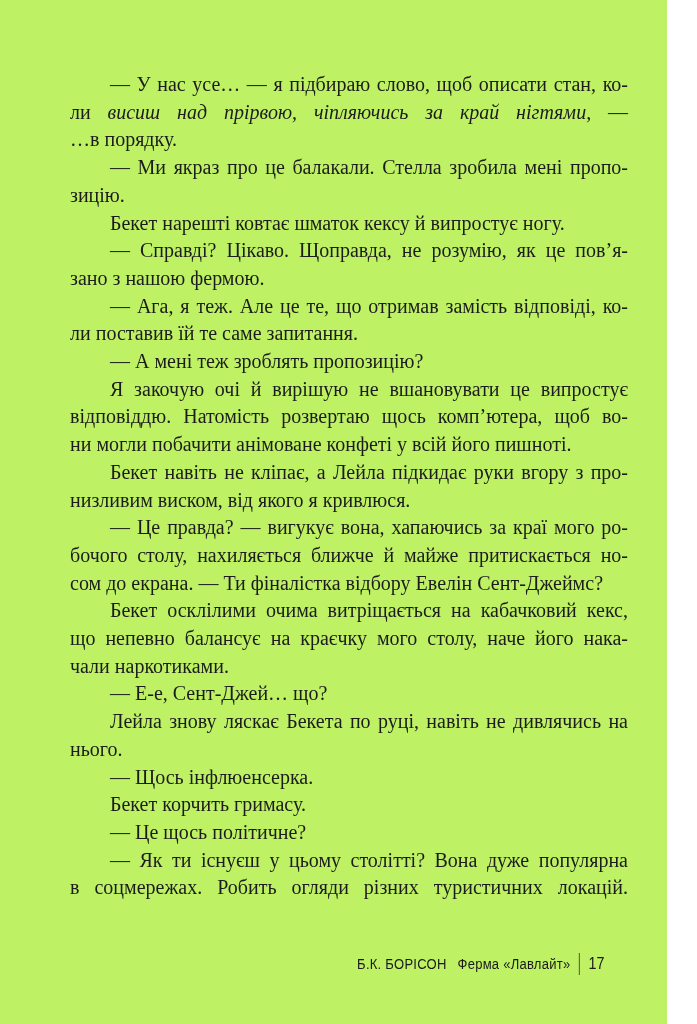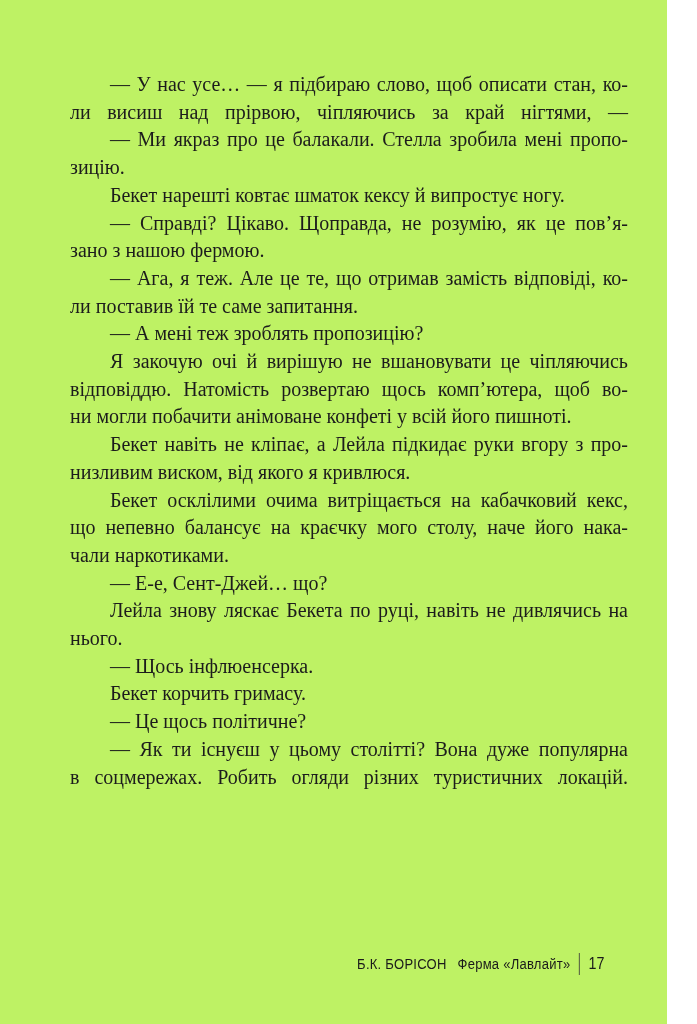--- a/index.html
+++ b/index.html
@@ -28,21 +28,21 @@
   .line {
     text-align: justify;
     text-align-last: justify;
   }
   .line.last {
     text-align-last: left;
   }
   .line.first {
     text-indent: 40px;
   }
-  .em { }
+  .em { font-style: italic; }
 
   .footer {
     position: absolute;
     top: 953px;
     right: 63px;
     display: flex;
     align-items: center;
     font-family: "Liberation Sans", "DejaVu Sans", sans-serif;
     font-size: 15.5px;
     color: #1a1a1a;
@@ -64,47 +64,53 @@
 </style>
 </head>
 <body>
 
 <div class="page">
 
   <main class="text-block">
       <div class="para">
         <div class="line first"><span>— У нас усе… — я підбираю слово, щоб описати стан, ко-</span></div>
         <div class="line"><span>ли </span><span class="em">висиш над прірвою, чіпляючись за край нігтями,</span><span> —</span></div>
+        <div class="line last"><span>…в порядку.</span></div>
       </div>
       <div class="para">
         <div class="line first"><span>— Ми якраз про це балакали. Стелла зробила мені пропо-</span></div>
         <div class="line last"><span>зицію.</span></div>
       </div>
       <div class="para">
         <div class="line first last"><span>Бекет нарешті ковтає шматок кексу й випростує ногу.</span></div>
       </div>
       <div class="para">
         <div class="line first"><span>— Справді? Цікаво. Щоправда, не розумію, як це пов’я-</span></div>
         <div class="line last"><span>зано з нашою фермою.</span></div>
       </div>
       <div class="para">
         <div class="line first"><span>— Ага, я теж. Але це те, що отримав замість відповіді, ко-</span></div>
         <div class="line last"><span>ли поставив їй те саме запитання.</span></div>
       </div>
       <div class="para">
         <div class="line first last"><span>— А мені теж зроблять пропозицію?</span></div>
       </div>
       <div class="para">
-        <div class="line first"><span>Я закочую очі й вирішую не вшановувати це чіпляючись</span></div>
+        <div class="line first"><span>Я закочую очі й вирішую не вшановувати це випростує</span></div>
         <div class="line"><span>відповіддю. Натомість розвертаю щось комп’ютера, щоб во-</span></div>
         <div class="line last"><span>ни могли побачити анімоване конфеті у всій його пишноті.</span></div>
       </div>
       <div class="para">
         <div class="line first"><span>Бекет навіть не кліпає, а Лейла підкидає руки вгору з про-</span></div>
         <div class="line last"><span>низливим виском, від якого я кривлюся.</span></div>
+      </div>
+      <div class="para">
+        <div class="line first"><span>— Це правда? — вигукує вона, хапаючись за краї мого ро-</span></div>
+        <div class="line"><span>бочого столу, нахиляється ближче й майже притискається но-</span></div>
+        <div class="line last"><span>сом до екрана. — Ти фіналістка відбору Евелін Сент-Джеймс?</span></div>
       </div>
       <div class="para">
         <div class="line first"><span>Бекет осклілими очима витріщається на кабачковий кекс,</span></div>
         <div class="line"><span>що непевно балансує на краєчку мого столу, наче його нака-</span></div>
         <div class="line last"><span>чали наркотиками.</span></div>
       </div>
       <div class="para">
         <div class="line first last"><span>— Е-е, Сент-Джей… що?</span></div>
       </div>
       <div class="para">

